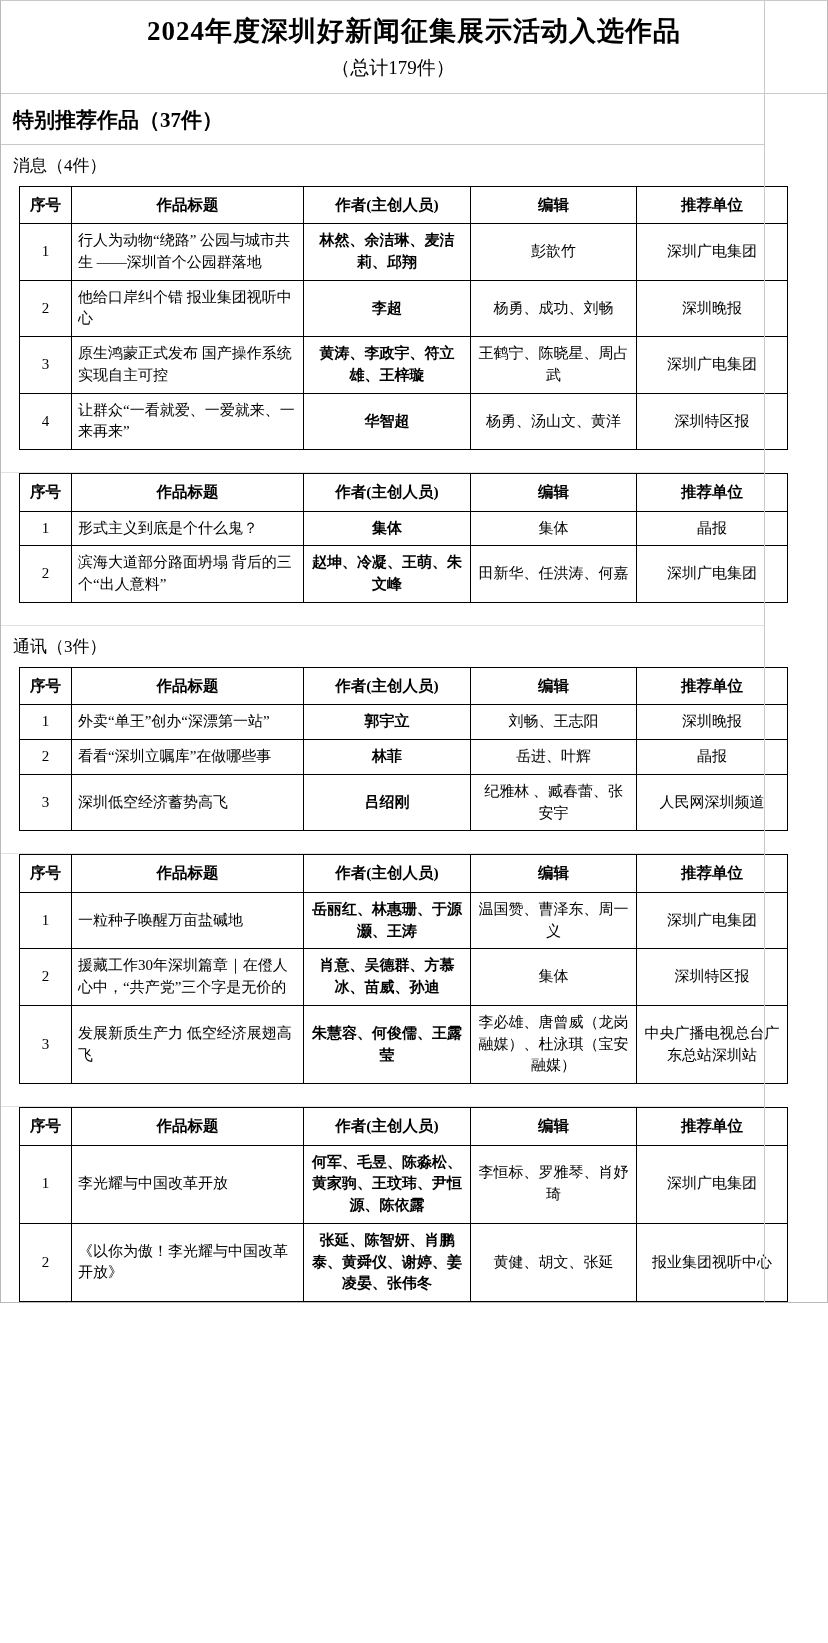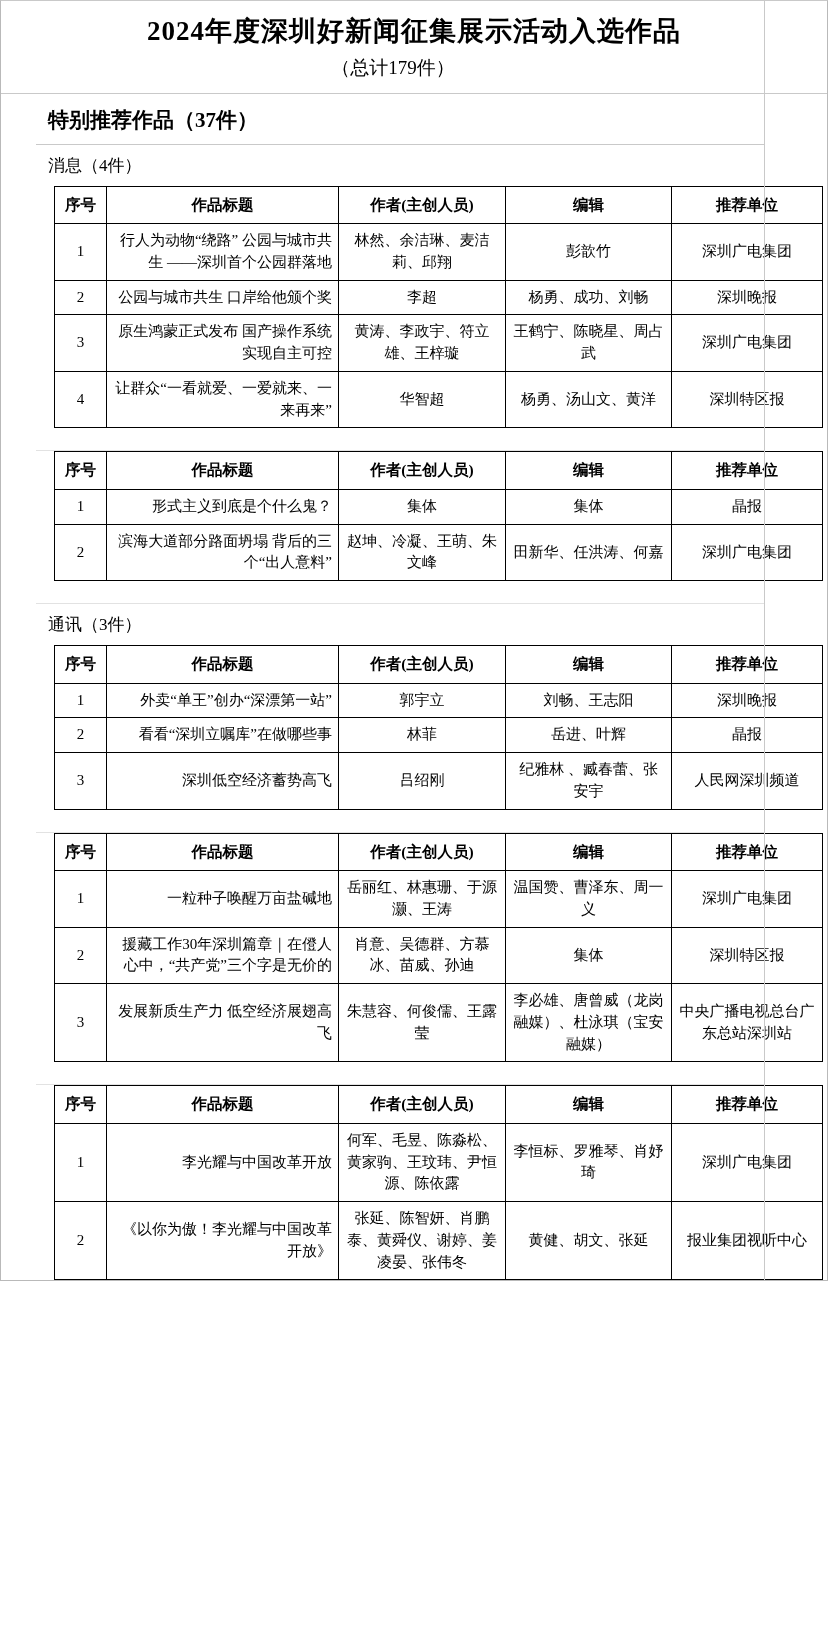--- a/index.html
+++ b/index.html
@@ -46,21 +46,20 @@
     line-height: 1.25;
   }
   .doc-subtitle {
     font-size: 19px;
     margin-top: 6px;
     padding-right: 42px;
   }
   .body-area {
     position: relative;
     padding: 0;
-    margin-left: 35px;
   }
   .rail {
     position: absolute;
     top: 0; bottom: 0; right: 0;
     width: 62px;
     border-left: 1px solid #c9c9c9;
     pointer-events: none;
   }
   .content {
     padding: 0 62px 0 0;
@@ -93,22 +92,22 @@
     vertical-align: middle;
     line-height: 1.45;
   }
   table.data th {
     font-weight: bold;
     text-align: center;
     font-size: 15.5px;
     padding: 7px 4px;
   }
   td.c-num { text-align: center; font-size: 14px; width: 52px; }
-  td.c-title { text-align: right; }
-  td.c-author { text-align: center; }
+  td.c-title { text-align: left; }
+  td.c-author { text-align: center; font-weight: bold; }
   td.c-editor { text-align: center; }
   td.c-unit { text-align: center; }
   col.w-num { width: 52px; }
   col.w-title { width: 232px; }
   col.w-author { width: 167px; }
   col.w-editor { width: 166px; }
   col.w-unit { width: 151px; }
   .tbl-wrap { padding-bottom: 0; }
 </style>
 </head>
@@ -152,21 +151,21 @@
               <tbody>
                 <tr>
                   <td class="c-num">1</td>
                   <td class="c-title">行人为动物“绕路” 公园与城市共生 ——深圳首个公园群落地</td>
                   <td class="c-author">林然、余洁琳、麦洁莉、邱翔</td>
                   <td class="c-editor">彭歆竹</td>
                   <td class="c-unit">深圳广电集团</td>
                 </tr>
                 <tr>
                   <td class="c-num">2</td>
-                  <td class="c-title">公园与城市共生 口岸给他颁个奖</td>
+                  <td class="c-title">他给口岸纠个错 报业集团视听中心</td>
                   <td class="c-author">李超</td>
                   <td class="c-editor">杨勇、成功、刘畅</td>
                   <td class="c-unit">深圳晚报</td>
                 </tr>
                 <tr>
                   <td class="c-num">3</td>
                   <td class="c-title">原生鸿蒙正式发布 国产操作系统实现自主可控</td>
                   <td class="c-author">黄涛、李政宇、符立雄、王梓璇</td>
                   <td class="c-editor">王鹤宁、陈晓星、周占武</td>
                   <td class="c-unit">深圳广电集团</td>

